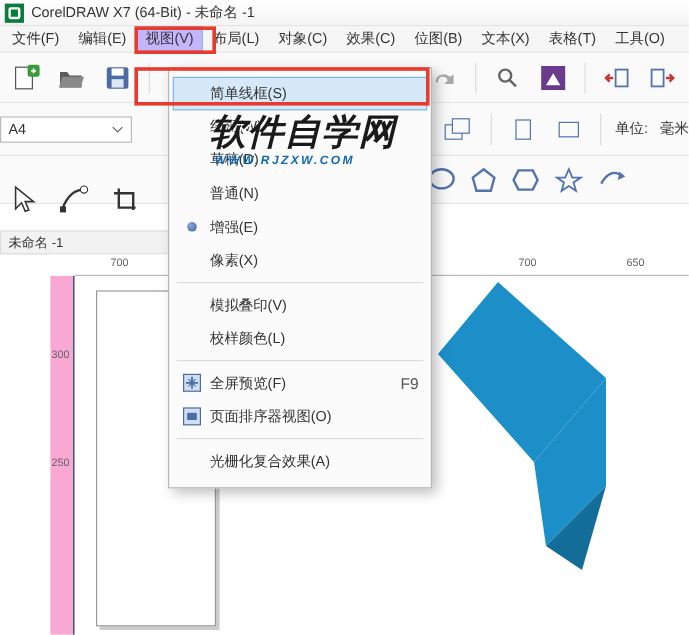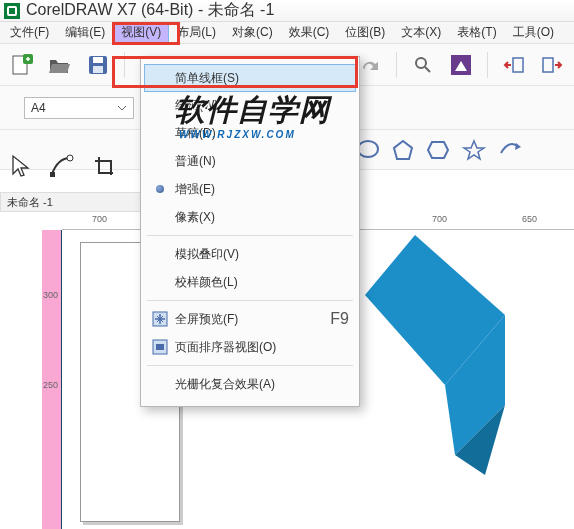--- a/index.html
+++ b/index.html
@@ -1,34 +1,34 @@
 <!DOCTYPE html>
 <html><head>
 <meta charset="utf-8">
 <style>
 * { box-sizing: border-box; margin: 0; padding: 0; font-family: "Microsoft YaHei", Arial, sans-serif; }
 body { width: 574px; height: 529px; overflow: hidden; background: #fff; font-size: 12px; color: #333; position: relative; }
 
 .titlebar { height: 22px; background: linear-gradient(#fff,#f4f4f4); display: flex; align-items: center; padding: 0 4px; border-bottom: 1px solid #ddd; }
 .titlebar .logo { width: 16px; height: 16px; background: #0a7d3a; margin-right: 6px; position: relative; }
 .titlebar .logo::after { content:""; position:absolute; inset:3px; border:2px solid #fff; border-radius:2px; }
-.titlebar-text { font-size: 16px; color: #333; }
+.titlebar-text { font-size: 12px; color: #333; }
 
 .menubar { height: 22px; background: #f6f6f6; display: flex; align-items: center; padding: 0 2px; border-bottom: 1px solid #e1e1e1; }
 .menubar .mitem { padding: 2px 8px; cursor: default; font-size: 12px; }
 .menubar .mitem.active { background: #c4b5fd; border: 1px solid #7fb8e8; padding: 1px 7px; }
 
 .red-highlight-menu { position: absolute; top: 22px; left: 112px; width: 68px; height: 23px; border: 3px solid #e63b2e; pointer-events: none; z-index: 50; }
 .red-highlight-item { position: absolute; top: 56px; left: 112px; width: 246px; height: 32px; border: 3px solid #e63b2e; pointer-events: none; z-index: 50; }
 
 .toolbar1 { height: 42px; background: #fafafa; border-bottom: 1px solid #e5e5e5; display: flex; align-items: center; padding: 0 8px; gap: 10px; }
 .tbicon { width: 28px; height: 28px; display: flex; align-items: center; justify-content: center; }
 .tbsep { width: 1px; height: 26px; background: #ddd; margin: 0 2px; }
 
-.toolbar2 { height: 44px; background: #fafafa; border-bottom: 1px solid #e5e5e5; display: flex; align-items: center; padding: 0 24px; gap: 6px; text-align: center; }
+.toolbar2 { height: 44px; background: #fafafa; border-bottom: 1px solid #e5e5e5; display: flex; align-items: center; padding: 0 0; gap: 6px; text-align: center; }
 .paper-select { width: 110px; height: 22px; border: 1px solid #bbb; background: #fff; padding: 0 6px; display: flex; align-items: center; justify-content: space-between; font-size: 12px; }
 .rightgroup { margin-left: auto; display: flex; align-items: center; gap: 10px; }
 .unit-label { font-size: 12px; }
 
 .toolbar3 { height: 40px; background: #fafafa; border-bottom: 1px solid #e5e5e5; display: flex; align-items: center; padding: 0 50px 0 8px; gap: 12px; }
 .shape { width: 26px; height: 22px; }
 
 .doc-tab { position: absolute; left: 0; top: 192px; height: 20px; background: #f2f2f2; width: 150px; border: 1px solid #ddd; font-size: 11px; padding: 2px 6px; }
 
 .canvas-area { position: absolute; left: 42px; top: 212px; right: 0; bottom: 0; background: #fff; }
@@ -36,21 +36,21 @@
 .ruler-h .tick { position: absolute; top: 2px; font-size: 9px; }
 .ruler-v { position: absolute; left: 0; top: 18px; width: 20px; bottom: 0; background: #f9a8d4; border-right: 1px solid #0c4a6e; font-size: 9px; color: #666; }
 .ruler-v .tick { position: absolute; left: 1px; font-size: 9px; writing-mode: horizontal-tb; }
 .page { position: absolute; left: 38px; top: 30px; width: 100px; height: 280px; background: #fff; border: 1px solid #999; box-shadow: 3px 3px 0 #ccc; }
 
 .dropdown { position: absolute; left: 140px; top: 56px; width: 220px; background: #fbfbfb; border: 1px solid #b7b7b7; box-shadow: 4px 4px 10px rgba(0,0,0,0.25); z-index: 40; padding: 8px 0; }
 .dropdown .ditem { display: flex; align-items: center; height: 28px; padding: 0 10px 0 4px; font-size: 12px; cursor: default; }
 .dropdown .ditem.highlight { background: #d6e9f8; border: 1px solid #7fb8e8; margin: -1px 3px; padding: 0 6px 0 0px; }
 .dropdown .ditem .icon-slot { width: 30px; display: flex; justify-content: center; }
 .dropdown .ditem .label { flex: 1; }
-.dropdown .ditem .shortcut { color: #555; font-size: 16px; }
+.dropdown .ditem .shortcut { color: #555; font-size: 13px; }
 .dropdown .dsep { height: 1px; background: #ddd; margin: 4px 6px; }
 .dropdown .radio-dot { width: 8px; height: 8px; border-radius: 50%; background: radial-gradient(circle at 35% 35%, #8aa8d8, #3a5c9c); }
 
 .watermark { position: absolute; left: 175px; top: 90px; z-index: 60; pointer-events: none; font-weight: 900; font-style: italic; text-align: left; }
 .watermark .l1 { font-size: 30px; color: #1a1a1a; letter-spacing: 1px; text-shadow: 1px 1px 0 #fff; }
 .watermark .l2 { font-size: 10px; color: #1168b5; letter-spacing: 2px; font-weight: 700; margin-top: -2px; margin-left: 4px; }
 
 .blue-shape { position: absolute; left: 355px; top: 225px; z-index: 10; }
 
 svg { display: block; }
@@ -140,20 +140,42 @@
     </div>
 </div>
 
 <div class="toolbar2">
   <div class="paper-select">
     <span>A4</span>
     <svg width="10" height="10">
         <path d="M1 3 l4 4 l4 -4" fill="none" stroke="#666"></path>
       </svg>
   </div>
+  <div class="rightgroup">
+    <div class="tbicon">
+        <svg width="30" height="24">
+          <rect x="2" y="8" width="14" height="12" fill="none" stroke="#5272b0"></rect>
+          <rect x="8" y="3" width="14" height="12" fill="#fafafa" stroke="#5272b0"></rect>
+        </svg>
+      </div>
+    <div class="tbsep"></div>
+    <div class="tbicon">
+        <svg width="16" height="20">
+          <rect x="2" y="2" width="12" height="16" fill="none" stroke="#5272b0"></rect>
+        </svg>
+      </div>
+    <div class="tbicon">
+        <svg width="20" height="16">
+          <rect x="2" y="2" width="16" height="12" fill="none" stroke="#5272b0"></rect>
+        </svg>
+      </div>
+    <div class="tbsep"></div>
+    <span class="unit-label">单位:</span>
+    <span class="unit-label">毫米</span>
+  </div>
 </div>
 
 <div class="toolbar3">
   <div style="width:350px"></div>
   <div class="shape">
       <svg width="24" height="20">
         <rect x="2" y="2" width="20" height="16" fill="none" stroke="#5272b0" stroke-width="2"></rect>
       </svg>
     </div>
   <div class="shape">

